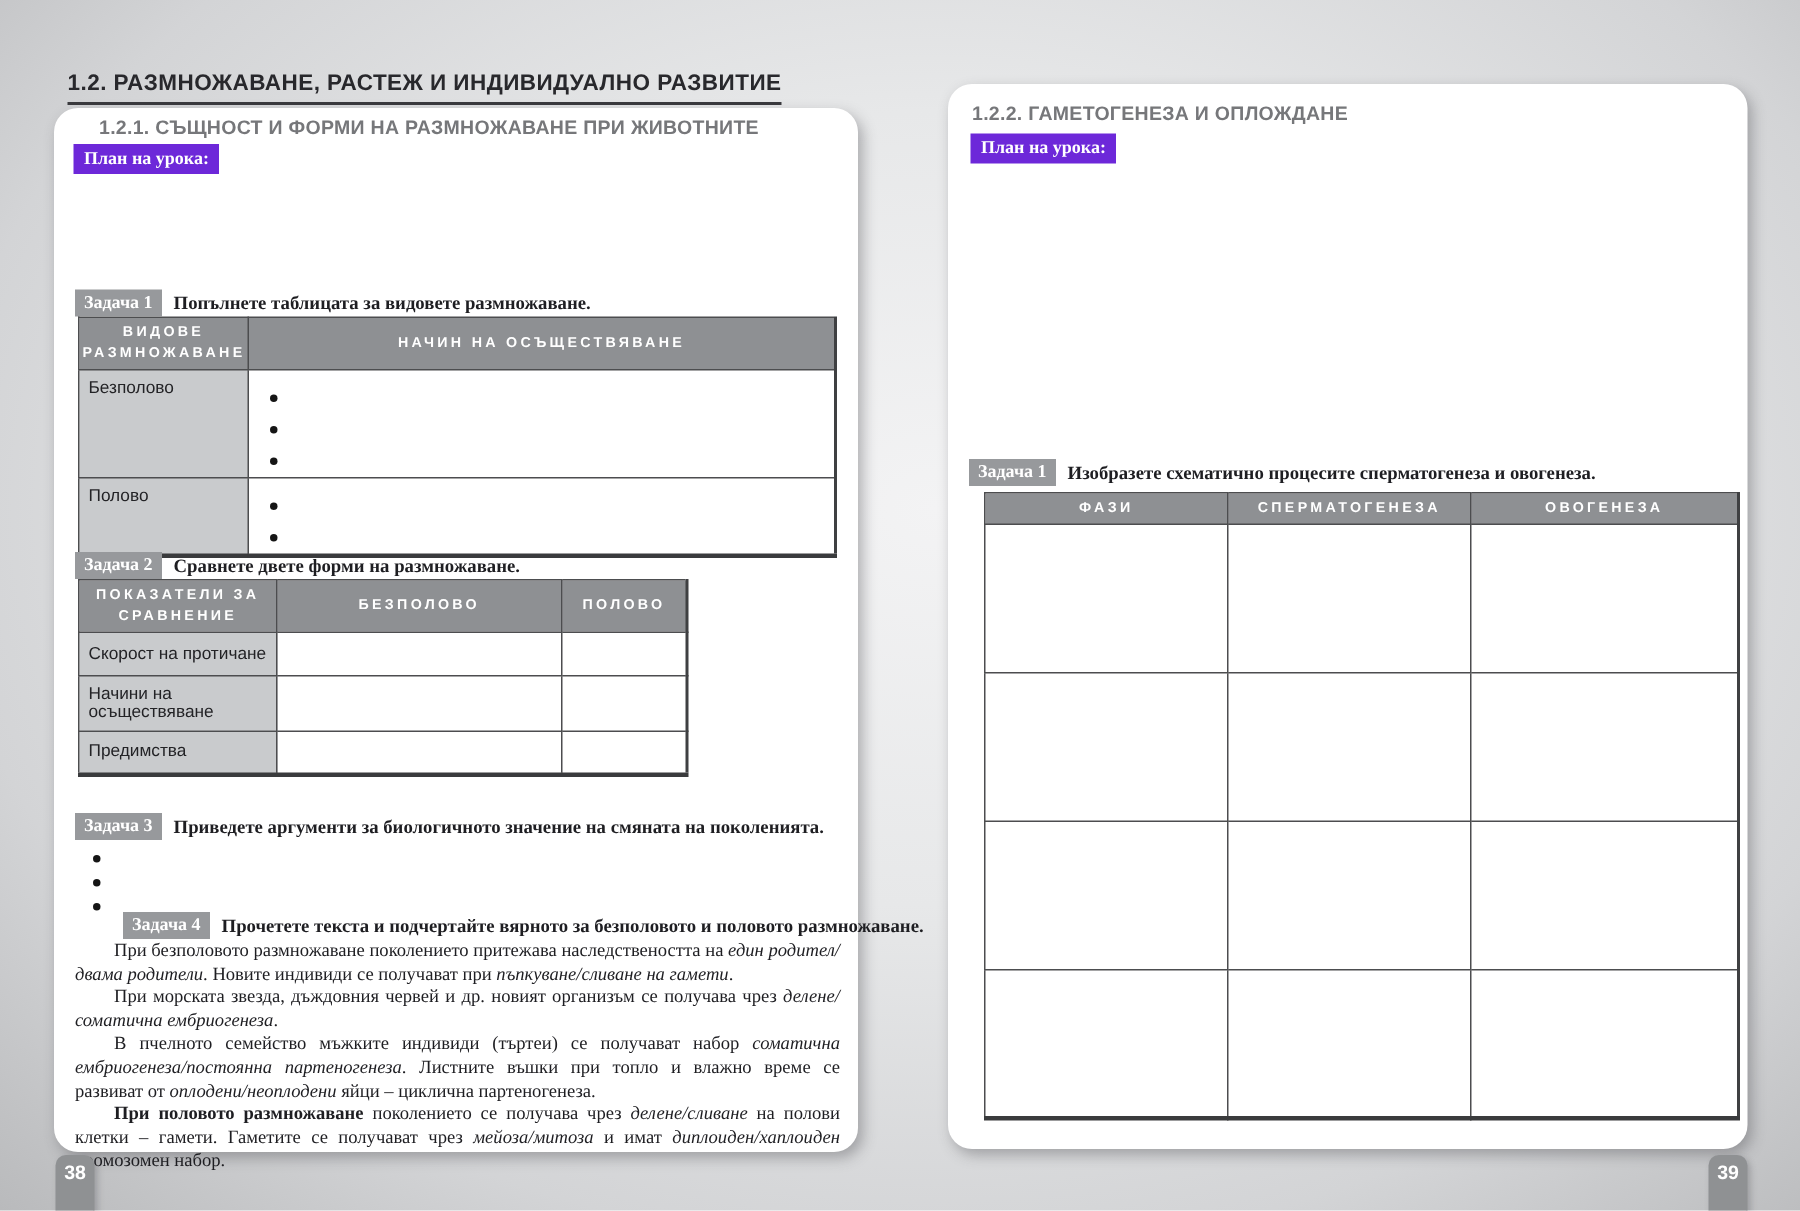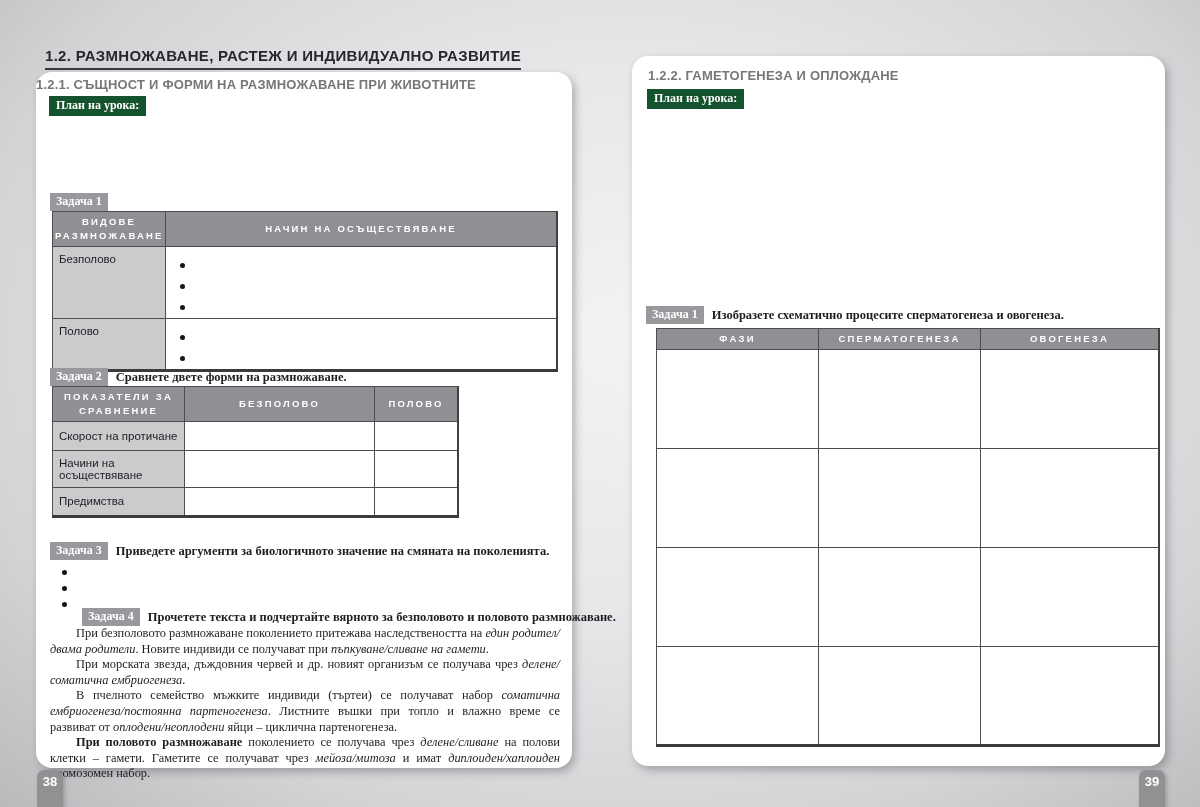--- a/index.html
+++ b/index.html
@@ -20,21 +20,21 @@
     position:absolute; left:45px; top:47px;
     font-size:15px; font-weight:700; color:#28282c; letter-spacing:.3px;
   }
   .unit-title span { display:inline-block; border-bottom:2px solid #3a3a3e; padding-bottom:4px; }
 
   .lesson-title {
     position:absolute; font-size:13px; font-weight:700; color:#76777a; letter-spacing:.2px;
   }
   .badge {
     position:absolute; display:inline-block;
-    background:#14532d; color:#fff;
+    background:#6d28d9; color:#fff;
     font-family:"Liberation Serif", serif; font-weight:700; font-size:12px;
     padding:2px 7px 3px 7px;
   }
   .task-line { position:absolute; display:flex; align-items:center; gap:8px; white-space:nowrap; }
   .task-badge {
     background:#97999c; color:#fff; flex:0 0 auto;
     font-family:"Liberation Serif", serif; font-weight:700; font-size:12px;
     padding:1px 6px 2px 6px;
   }
   .task-text {
@@ -76,26 +76,27 @@
 </style>
 </head>
 <body>
 
 <div class="unit-title">
   <span>1.2. РАЗМНОЖАВАНЕ, РАСТЕЖ И ИНДИВИДУАЛНО РАЗВИТИЕ</span>
 </div>
 
 <div class="card" id="left-card">
 
-  <div class="lesson-title" style="left:0; top:5px;text-align:right;">1.2.1. СЪЩНОСТ И ФОРМИ НА РАЗМНОЖАВАНЕ ПРИ ЖИВОТНИТЕ</div>
+  <div class="lesson-title" style="left:30px; top:5px;text-align:right;">1.2.1. СЪЩНОСТ И ФОРМИ НА РАЗМНОЖАВАНЕ ПРИ ЖИВОТНИТЕ</div>
 
   <div class="badge" style="left:13px; top:24px;">План на урока:</div>
 
   <div class="task-line" style="left:14px; top:121px;">
     <span class="task-badge">Задача 1</span>
+    <span class="task-text">Попълнете таблицата за видовете размножаване.</span>
   </div>
 
   <table style="left:16px; top:139px; width:506px;">
     <colgroup>
         <col style="width:113px">
         <col>
       </colgroup>
     <tbody>
         <tr style="height:30px;">
       <th>ВИДОВЕ РАЗМНОЖАВАНЕ</th>

